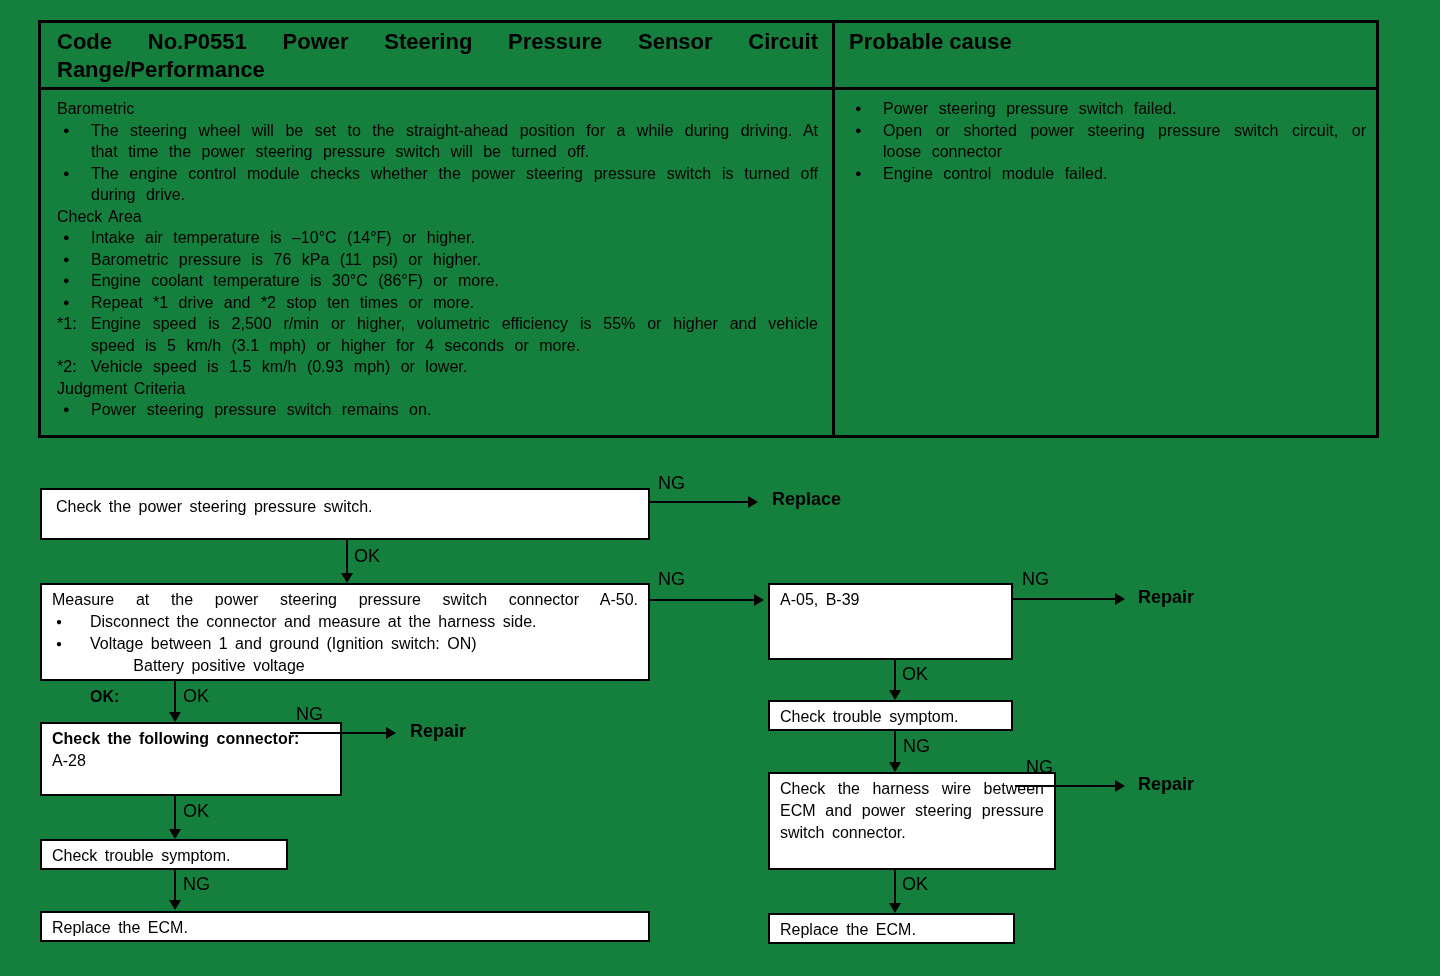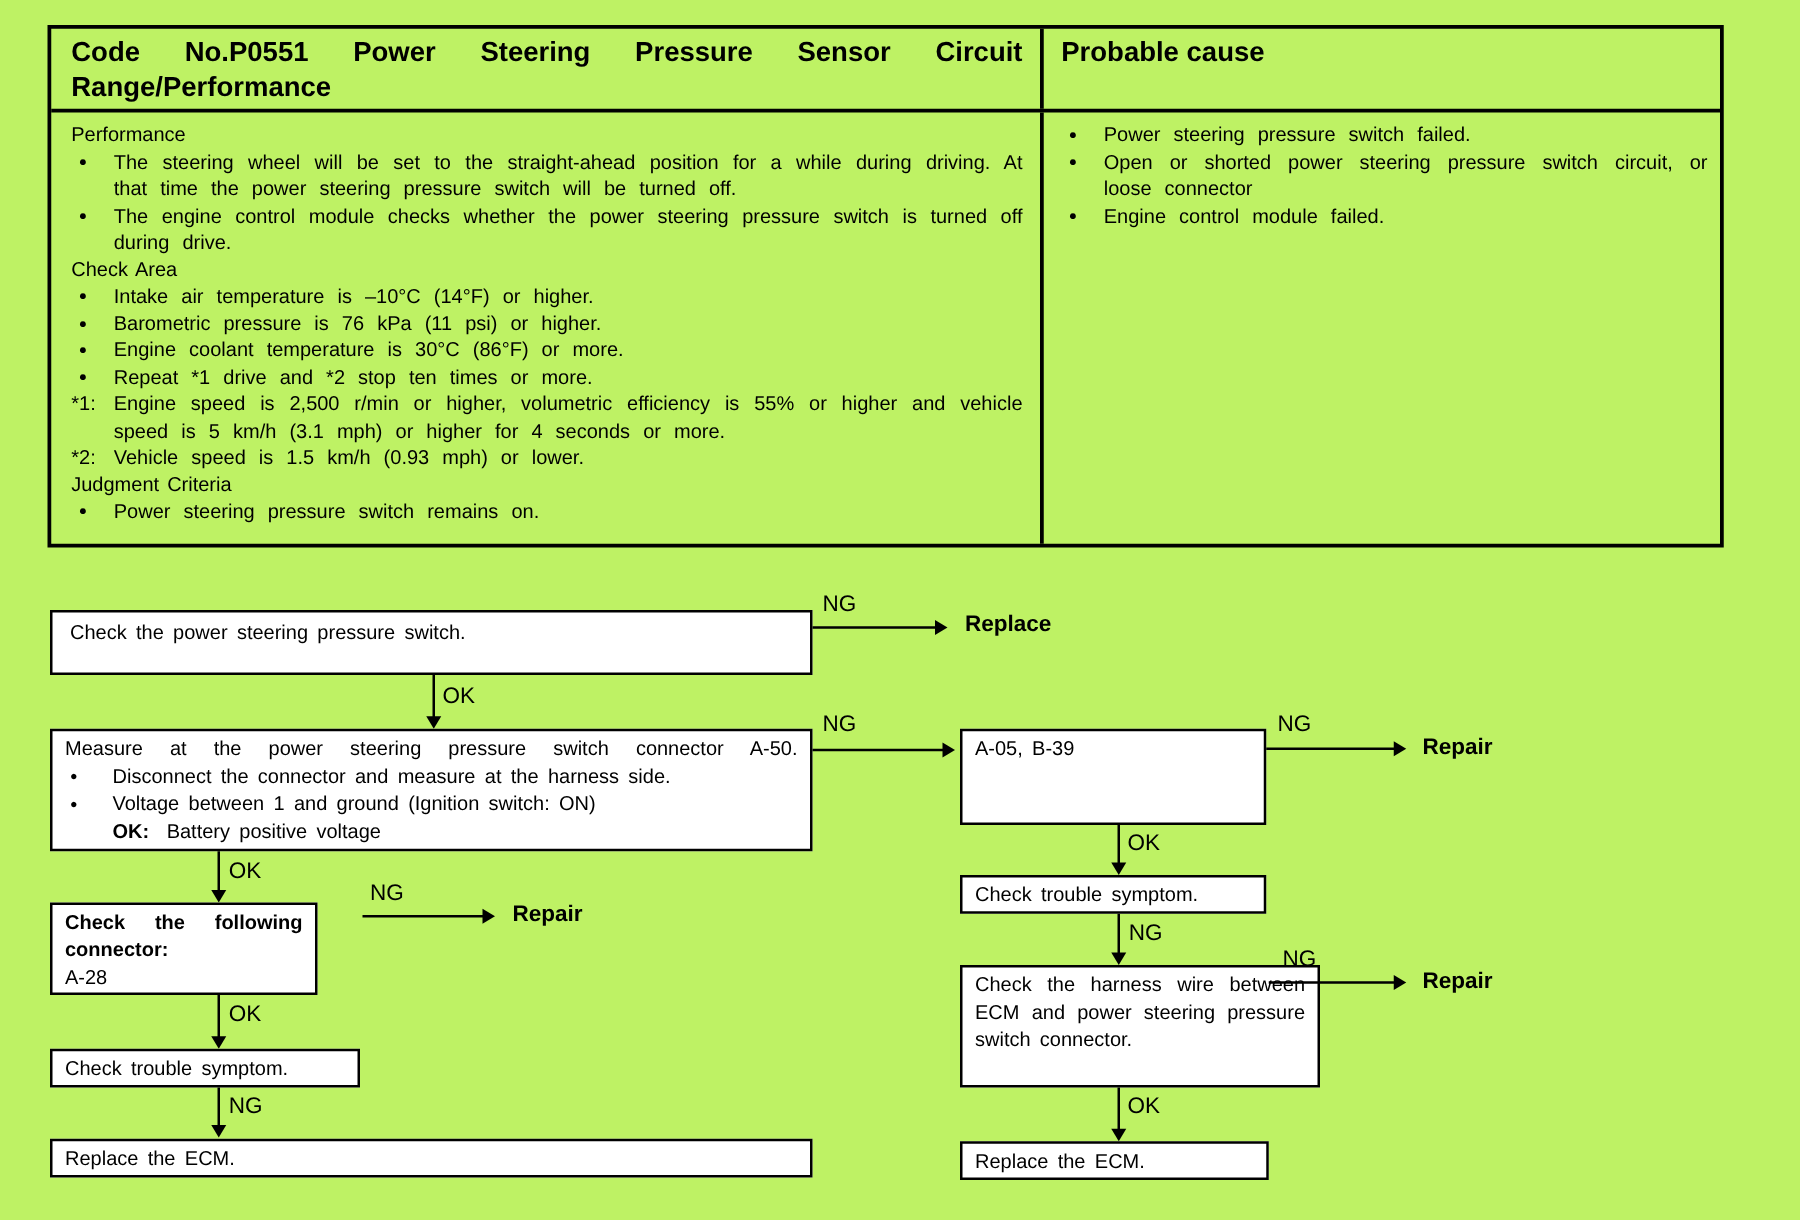--- a/index.html
+++ b/index.html
@@ -1,16 +1,16 @@
 <!DOCTYPE html>
 <html><head>
 <meta charset="utf-8">
 <style>
   html,body{margin:0;padding:0;background:#fff;}
-  .page{position:relative;width:1440px;height:976px;background:#bef264;
+  .page{position:relative;width:1440px;height:976px;background:#15803d;
         font-family:"Liberation Sans",sans-serif;color:#000;overflow:hidden;}
 
   
   .dtable{position:absolute;left:38px;top:20px;width:1341px;height:418px;
           border:3px solid #000;box-sizing:border-box;display:flex;flex-direction:column;}
   .thead{display:flex;border-bottom:3px solid #000;height:67px;box-sizing:border-box;}
   .th-left{width:794px;border-right:3px solid #000;box-sizing:border-box;
            padding:5px 14px 0 16px;font-weight:bold;font-size:22px;line-height:28px;}
   .th-right{flex:1;padding:5px 14px 0 14px;font-weight:bold;font-size:22px;line-height:28px;}
   .jlast{text-align:justify;text-align-last:justify;}
@@ -24,21 +24,21 @@
   .btext{flex:1;text-align:justify;}
   .nrow{display:flex;}
   .nlabel{width:34px;flex:0 0 34px;word-spacing:0;}
 
   
   .fbox{position:absolute;background:#fff;border:2px solid #000;box-sizing:border-box;
         font-size:16px;line-height:22px;padding:4px 10px;word-spacing:3px;}
   .fbrow{display:flex;}
   .fdot{width:38px;flex:0 0 38px;font-size:10px;line-height:22px;padding-left:4px;box-sizing:border-box;}
   .fspacer{width:38px;flex:0 0 38px;}
-  .okb{font-weight:bold;}
+  .okb{font-weight:bold;margin-top:31px;}
   .okv{margin-left:14px;}
   .cbold{font-weight:bold;}
   .just{text-align:justify;}
   .hline{position:absolute;height:2px;background:#000;}
   .vline{position:absolute;width:2px;background:#000;}
   .tri-r{position:absolute;width:0;height:0;border-top:6px solid transparent;
          border-bottom:6px solid transparent;border-left:10px solid #000;}
   .tri-d{position:absolute;width:0;height:0;border-left:6px solid transparent;
          border-right:6px solid transparent;border-top:10px solid #000;}
   .flabel{position:absolute;font-size:18px;line-height:20px;}
@@ -53,21 +53,21 @@
     <div class="thead">
       <div class="th-left">
         <div class="jlast">Code No.P0551 Power Steering Pressure Sensor Circuit</div>
         <div>Range/Performance</div>
       </div>
       <div class="th-right">Probable cause</div>
     </div>
 
     <div class="tbody">
       <div class="td-left">
-        <div class="slabel">Performance</div>
+        <div class="slabel">Barometric</div>
 
         <div class="brow">
           <span class="bdot">●</span>
           <span class="btext">The steering wheel will be set to the straight-ahead position for a while during driving. At that time the power steering pressure switch will be turned off.</span>
         </div>
         <div class="brow">
           <span class="bdot">●</span>
           <span class="btext">The engine control module checks whether the power steering pressure switch is turned off during drive.</span>
         </div>
 
@@ -190,21 +190,21 @@
     <div class="flabel" style="left:902px;top:874px;">OK</div>
 
     <div class="fbox" style="left:768px;top:913px;width:247px;height:31px;">
       <div>Replace the ECM.</div>
     </div>
 
     <div class="vline" style="left:174px;top:681px;height:32px;"></div>
     <div class="tri-d" style="left:169px;top:712px;"></div>
     <div class="flabel" style="left:183px;top:686px;">OK</div>
 
-    <div class="fbox" style="left:40px;top:722px;width:214px;height:74px;">
+    <div class="fbox" style="left:40px;top:722px;width:302px;height:74px;">
       <div class="cbold just">Check the following connector:</div>
       <div>A-28</div>
     </div>
     <div class="flabel" style="left:296px;top:704px;">NG</div>
     <div class="hline" style="left:290px;top:732px;width:98px;"></div>
     <div class="tri-r" style="left:386px;top:727px;"></div>
     <div class="flabel fbold" style="left:410px;top:721px;">Repair</div>
 
     <div class="vline" style="left:174px;top:796px;height:34px;"></div>
     <div class="tri-d" style="left:169px;top:829px;"></div>

